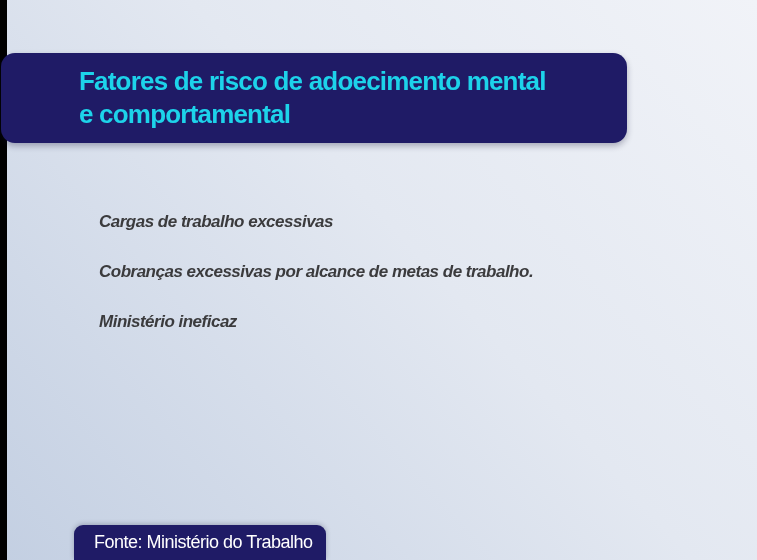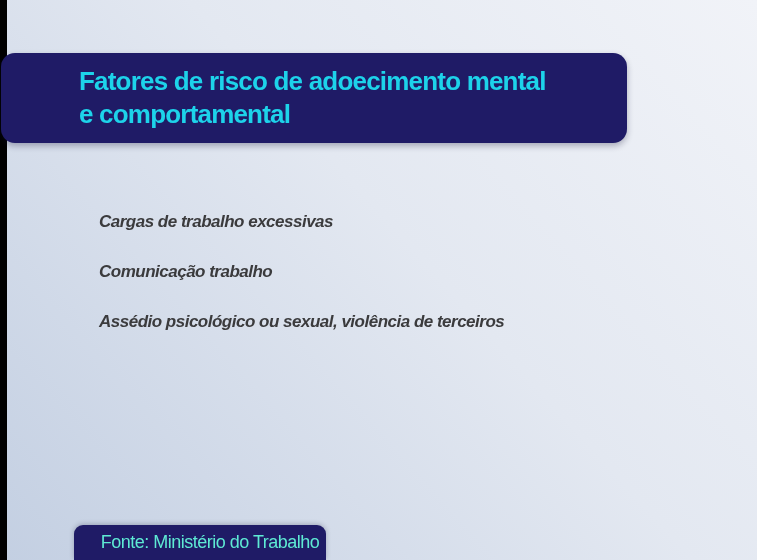--- a/index.html
+++ b/index.html
@@ -75,42 +75,41 @@
     border-radius: 9px 9px 0 0;
     box-shadow: 0 -1px 5px rgba(15, 15, 50, 0.25);
     z-index: 2;
   }
   .source-text {
     display: block;
     padding-left: 20px;
     line-height: 35px;
     font-size: 18px;
     letter-spacing: -0.5px;
-    color: #5eead4;
+    color: #ffffff;
     white-space: nowrap;
-    text-align: center;
   }
 </style>
 </head>
 <body>
 
 <div class="slide">
 
   <div class="edge-strip"></div>
 
   <div class="title-banner">
     <div class="title-text">
       <div>Fatores de risco de adoecimento mental</div>
       <div>e comportamental</div>
     </div>
   </div>
 
   <ul class="risk-list">
     <li>Cargas de trabalho excessivas</li>
-    <li>Comunicação trabalho</li>
-    <li>Assédio psicológico ou sexual, violência de terceiros</li>
+    <li>Cobranças excessivas por alcance de metas de trabalho.</li>
+    <li>Ministério ineficaz</li>
   </ul>
 
   <div class="source-banner">
     <span class="source-text">Fonte: Ministério do Trabalho</span>
   </div>
 
 </div>
 
 </body></html>

